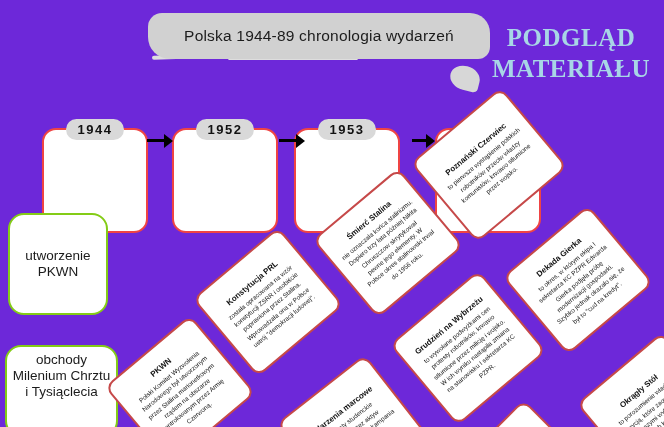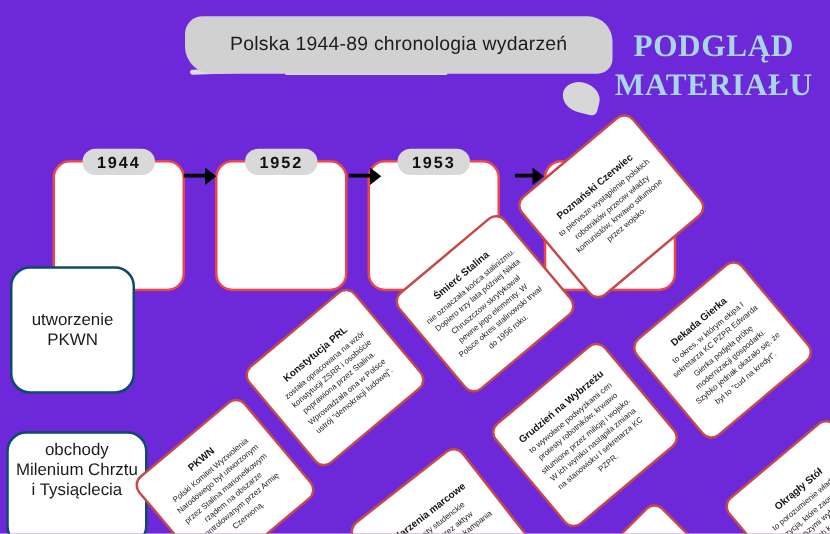--- a/index.html
+++ b/index.html
@@ -33,21 +33,21 @@
                 display:flex; align-items:center; justify-content:center;
                 font-weight:bold; font-size:13px; letter-spacing:1.5px; color:#111; white-space:nowrap; }
   .tb1 { left:42px; } .tb2 { left:172px; } .tb3 { left:294px; } .tb4 { left:435px; }
 
   .arrow { position:absolute; top:139px; height:3px; background:#000; z-index:4; }
   .arrow::after { content:""; position:absolute; right:-9px; top:-5.5px;
                   border-left:9px solid #000; border-top:7px solid transparent; border-bottom:7px solid transparent; }
   .ar1 { left:147px; width:17px; } .ar2 { left:279px; width:17px; } .ar3 { left:412px; width:14px; }
 
   
-  .bluebox { position:absolute; background:#ffffff; border:2px solid #0c4a6e; border-radius:16px;
+  .bluebox { position:absolute; background:#ffffff; border:2px solid #84cc16; border-radius:16px;
              display:flex; align-items:center; justify-content:center; text-align:center;
              font-size:13.5px; line-height:16px; color:#1b1b1b; padding:4px; z-index:3; }
   .bb1 { left:8px;   top:213px; width:100px; height:102px; }
   .bb2 { left:140px; top:213px; width:100px; height:106px; }
   .bb3 { left:5px;   top:345px; width:113px; height:92px; align-items:flex-start; padding-top:5px; }
 
   
   .card { position:absolute; background:#ffffff; border:2px solid #c64949; border-radius:10px;
           display:flex; flex-direction:column; align-items:center; justify-content:center;
           text-align:center; padding:7px 9px; z-index:10; }

